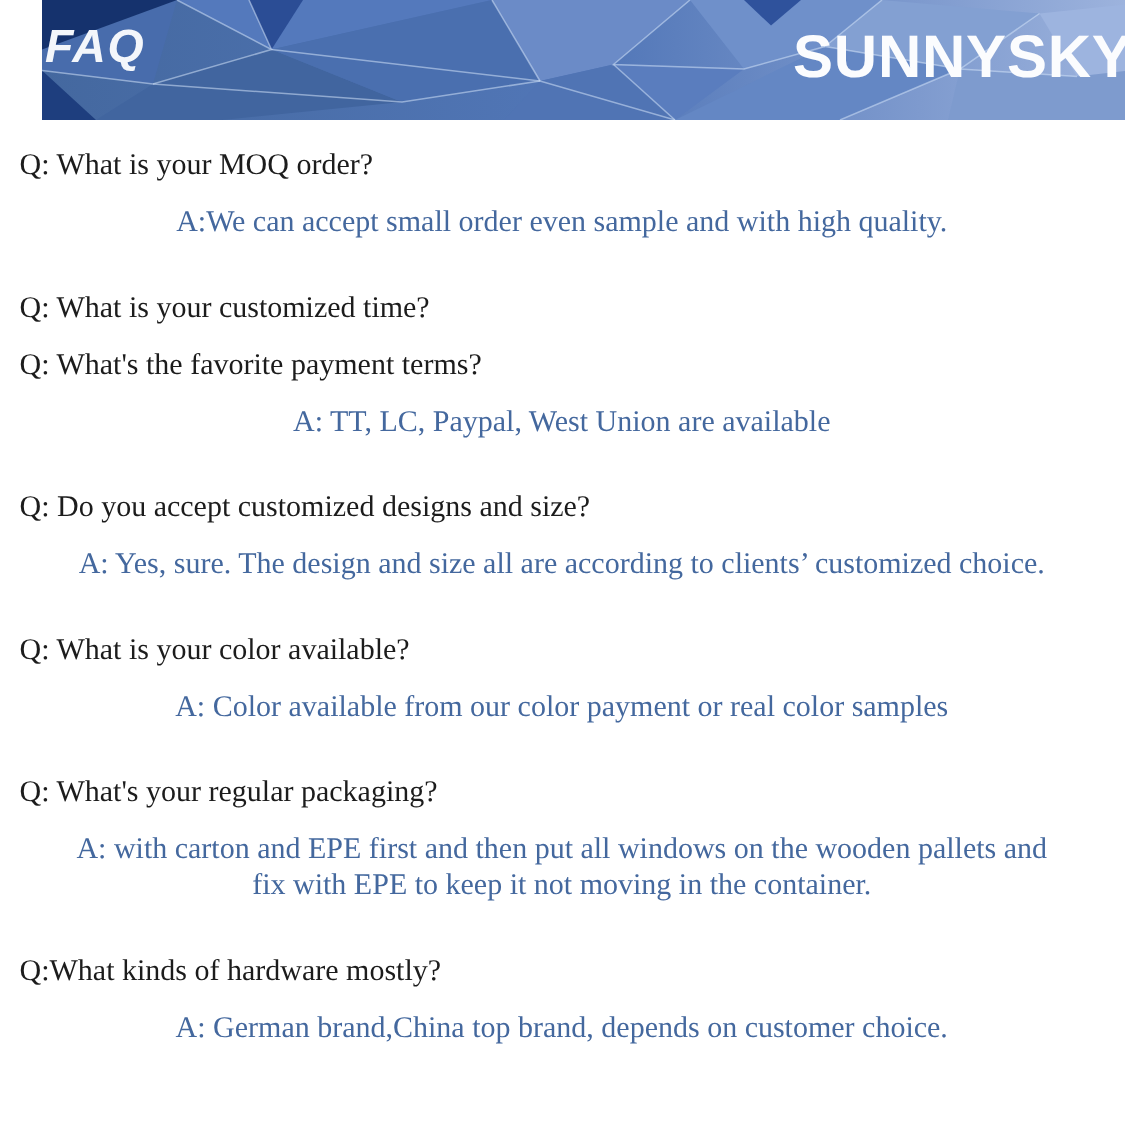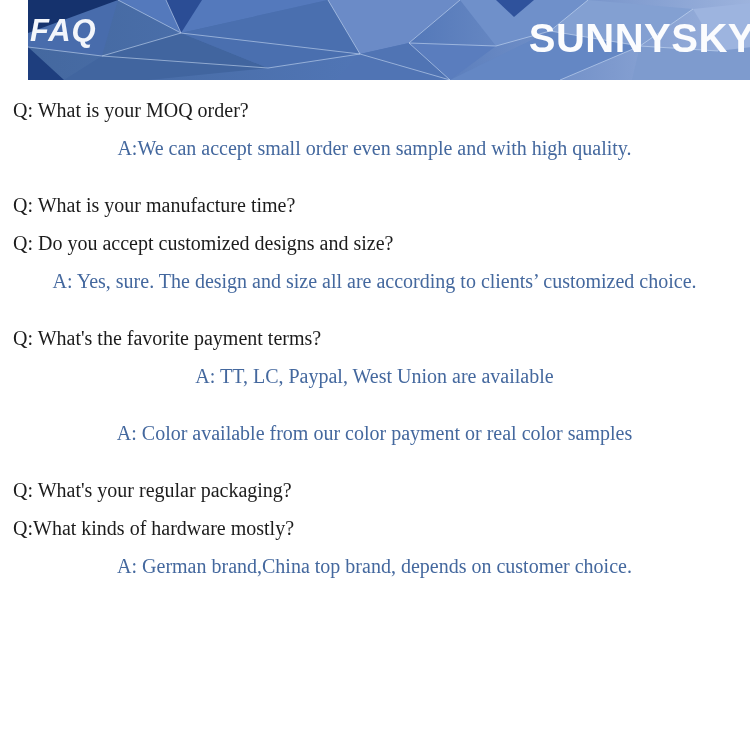--- a/index.html
+++ b/index.html
@@ -116,35 +116,38 @@
     <div class="banner-title">FAQ</div>
     <div class="banner-brand">SUNNYSKY</div>
   </div>
 
   <div class="content">
     <div class="qa-item">
       <p class="qa-question">Q: What is your MOQ order?</p>
       <p class="qa-answer">A:We can accept small order even sample and with high quality.</p>
     </div>
     <div class="qa-item">
-      <p class="qa-question">Q: What is your manufacture time?</p>
+      <p class="qa-question">Q: What is your customized time?</p>
+    </div>
+    <div class="qa-item">
+      <p class="qa-question">Q: What's the favorite payment terms?</p>
+      <p class="qa-answer">A: TT, LC, Paypal, West Union are available</p>
     </div>
     <div class="qa-item">
       <p class="qa-question">Q: Do you accept customized designs and size?</p>
       <p class="qa-answer">A: Yes, sure. The design and size all are according to clients’ customized choice.</p>
     </div>
     <div class="qa-item">
-      <p class="qa-question">Q: What's the favorite payment terms?</p>
-      <p class="qa-answer">A: TT, LC, Paypal, West Union are available</p>
-    </div>
-    <div class="qa-item">
+      <p class="qa-question">Q: What is your color available?</p>
       <p class="qa-answer">A: Color available from our color payment or real color samples</p>
     </div>
     <div class="qa-item">
       <p class="qa-question">Q: What's your regular packaging?</p>
+      <p class="qa-answer">A: with carton and EPE first and then put all windows on the wooden pallets and
+fix with EPE to keep it not moving in the container.</p>
     </div>
     <div class="qa-item">
       <p class="qa-question">Q:What kinds of hardware mostly?</p>
       <p class="qa-answer">A: German brand,China top brand, depends on customer choice.</p>
     </div>
   </div>
 
 </div>
 
 </body></html>

